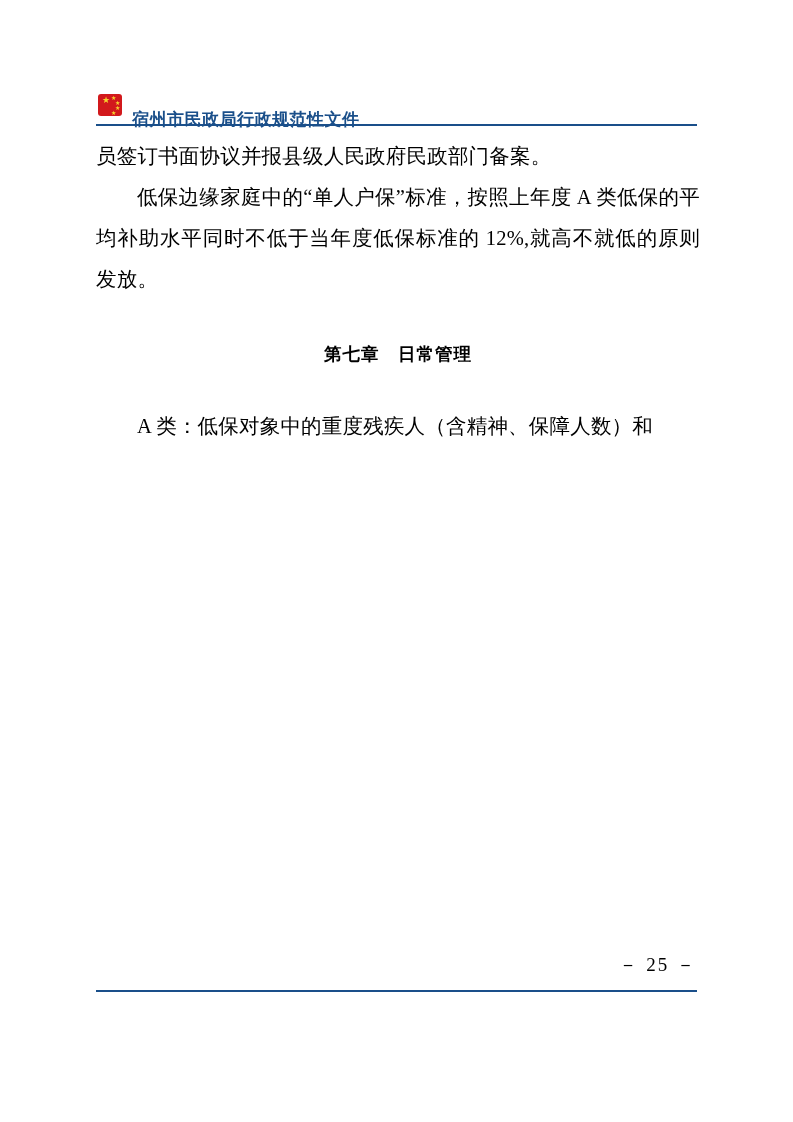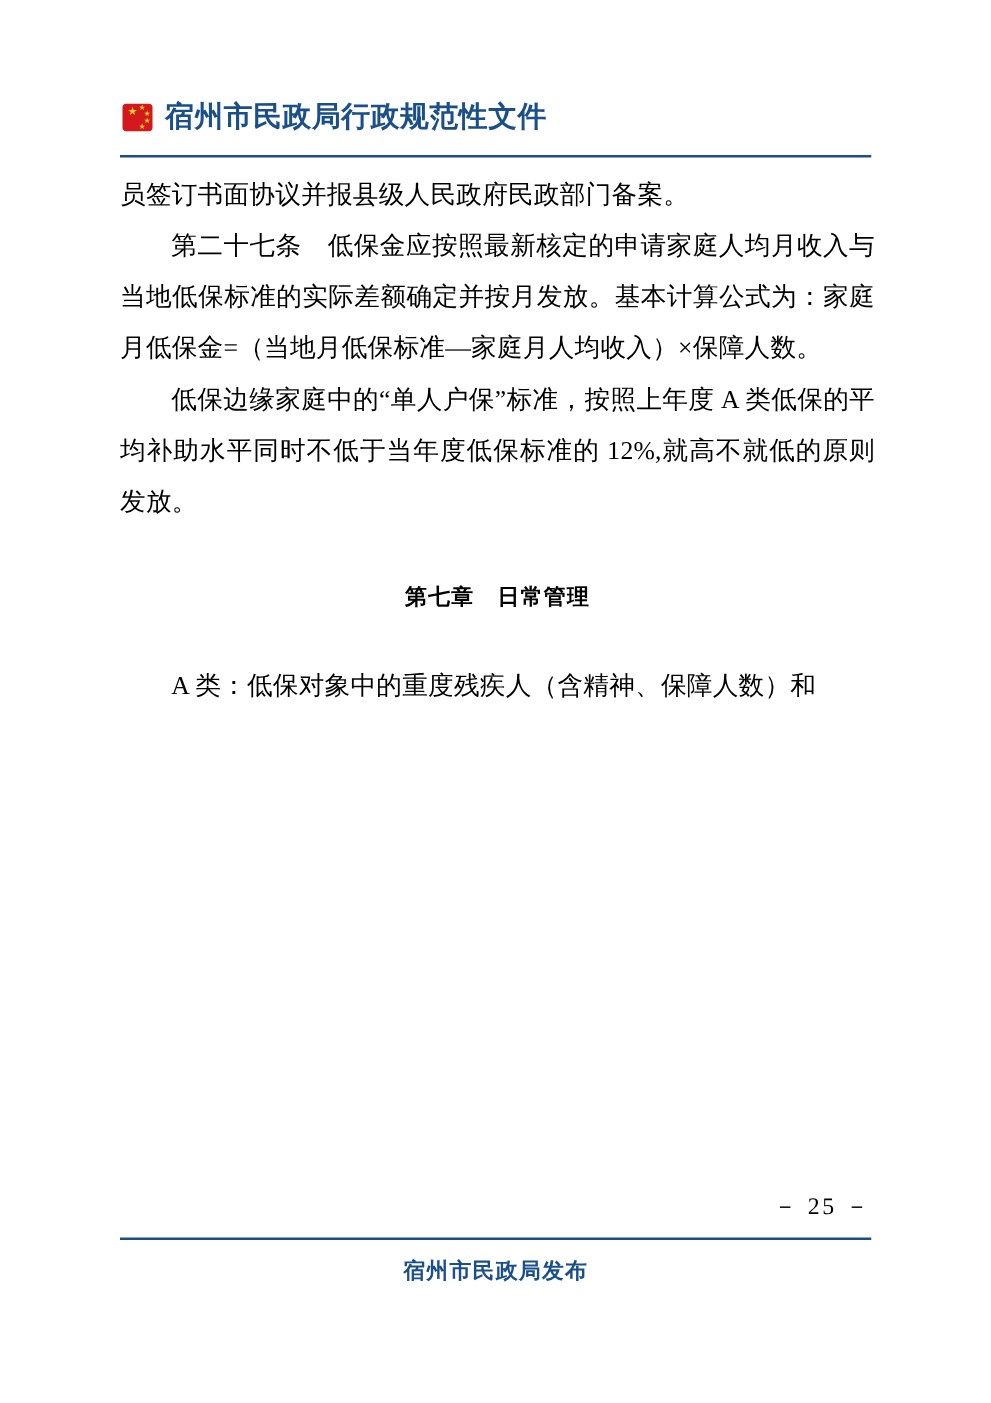--- a/index.html
+++ b/index.html
@@ -56,24 +56,25 @@
   }
   .emblem .star {
     position: absolute;
     color: #f6d32d;
     font-size: 9px;
     line-height: 9px;
   }
   .header-title {
     font-family: "DejaVu Sans", sans-serif;
     font-weight: bold;
-    font-size: 23px;
+    font-size: 17px;
     letter-spacing: 0.5px;
     color: #1a4f8a;
     white-space: nowrap;
+    margin-top: 30px;
   }
 
   .rule-top {
     position: absolute;
     left: 96px;
     top: 124px;
     width: 601px;
     height: 0;
     border-top: 2px solid #1a4f8a;
   }
@@ -153,27 +154,25 @@
         <span class="star" style="left:15px; top:17px; font-size:6px;">★</span>
       </div>
     </div>
     <div class="header-title">宿州市民政局行政规范性文件</div>
   </div>
 
   <div class="rule-top"></div>
 
   <div class="content">
     <p class="para">员签订书面协议并报县级人民政府民政部门备案。</p>
-    <p class="para indent">第二十七条　低保金应按照最新核定的申请家庭人均月收入与当地低保标准的实际差额确定并按月发放。基本计算公式为：家庭月低保金=（当地月低保标准—家庭月人均收入）×保障人数。</p>
     <p class="para indent">低保边缘家庭中的“单人户保”标准，按照上年度 A 类低保的平均补助水平同时不低于当年度低保标准的 12%,就高不就低的原则发放。</p>
 
     <div class="sp-chapter-before"></div>
     <p class="chapter">第七章　日常管理</p>
     <div class="sp-chapter-after"></div>
 
     <p class="para indent">A 类：低保对象中的重度残疾人（含精神、保障人数）和</p>
   </div>
 
   <div class="page-number">－ 25 －</div>
   <div class="rule-bottom"></div>
-  <div class="footer-text">宿州市民政局发布</div>
 
 </div>
 
 </body></html>

